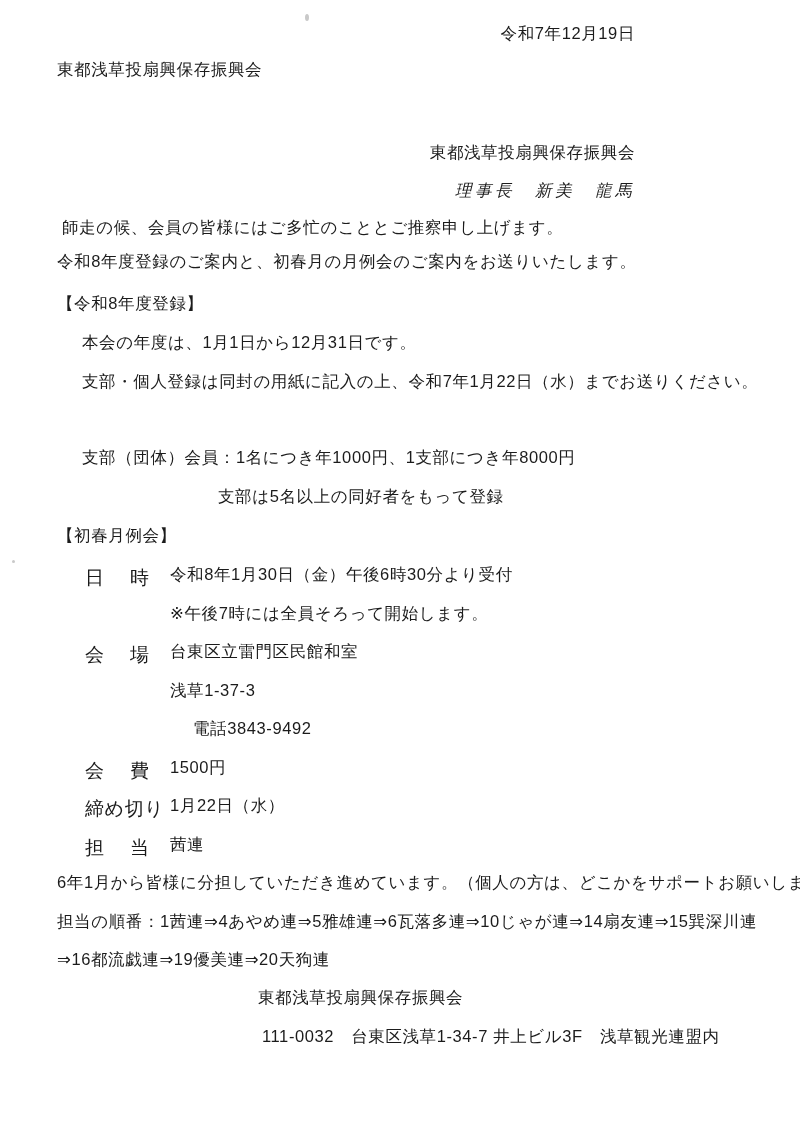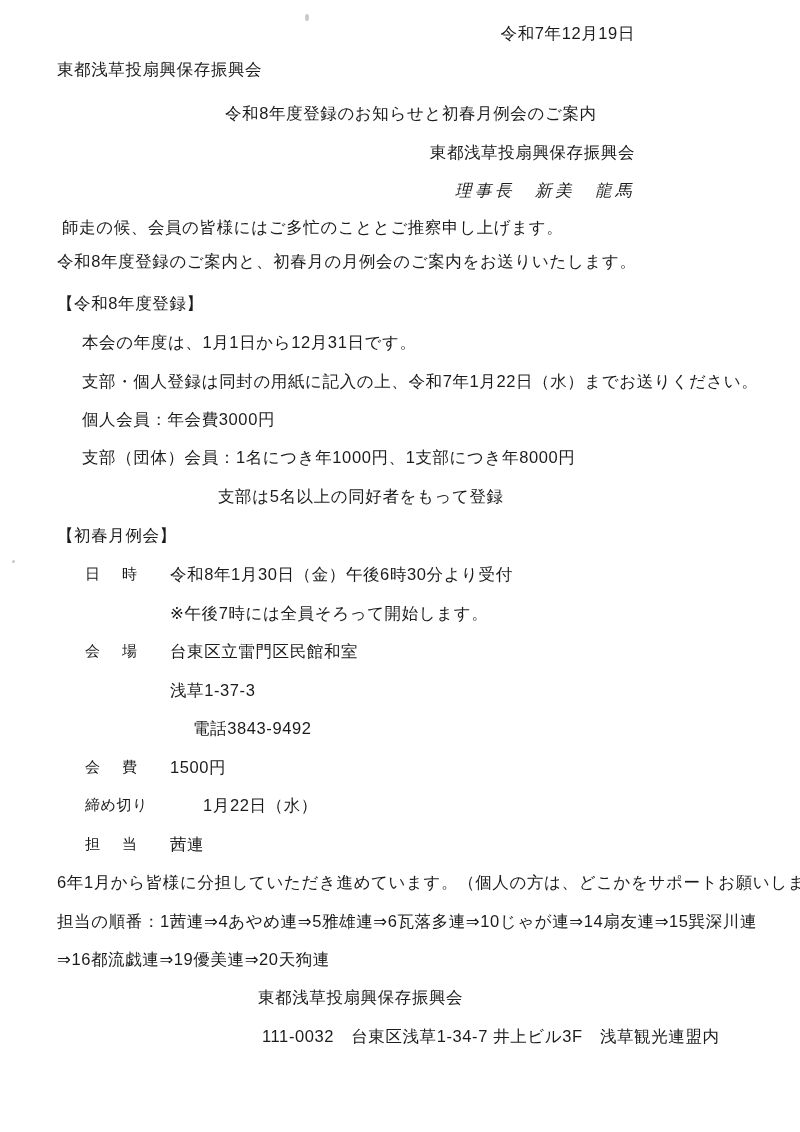--- a/index.html
+++ b/index.html
@@ -32,21 +32,21 @@
   }
   .right {
     text-align: right;
   }
   .wide {
     letter-spacing: 3.5px;
     font-style: italic;
   }
   .label-col {
     position: absolute;
-    font-size: 15px;
+    font-size: 19px;
     letter-spacing: 3.5px;
     white-space: nowrap;
   }
   .speck {
     position: absolute;
     background: #c9c9c9;
     border-radius: 50%;
   }
 </style>
 </head>
@@ -54,37 +54,35 @@
 
 <div class="page">
 
   <div class="speck" style="left:305px; top:14px; width:4px; height:7px;"></div>
   <div class="speck" style="left:12px; top:560px; width:3px; height:3px;"></div>
 
   <div class="line right" style="right:66px; top:24px;">令和7年12月19日</div>
 
   <div class="line" style="left:57px; top:60px;">東都浅草投扇興保存振興会</div>
 
-  <div class="line" style="left:225px; top:104px;">令和8年度登録のお知らせと初春月例会のご案内</div>
 
   <div class="line right" style="right:66px; top:143px;">東都浅草投扇興保存振興会</div>
 
   <div class="line right wide" style="right:66px; top:181px;">理事長　新美　龍馬</div>
 
   <div class="line" style="left:62px; top:218px;">師走の候、会員の皆様にはご多忙のこととご推察申し上げます。</div>
 
   <div class="line" style="left:57px; top:252px;">令和8年度登録のご案内と、初春月の月例会のご案内をお送りいたします。</div>
 
   <div class="line" style="left:57px; top:294px;">【令和8年度登録】</div>
 
   <div class="line" style="left:82px; top:333px;">本会の年度は、1月1日から12月31日です。</div>
 
   <div class="line" style="left:82px; top:372px;">支部・個人登録は同封の用紙に記入の上、令和7年1月22日（水）までお送りください。</div>
 
-  <div class="line" style="left:82px; top:410px;">個人会員：年会費3000円</div>
 
   <div class="line" style="left:82px; top:448px;">支部（団体）会員：1名につき年1000円、1支部につき年8000円</div>
 
   <div class="line" style="left:218px; top:487px;">支部は5名以上の同好者をもって登録</div>
 
   <div class="line" style="left:57px; top:526px;">【初春月例会】</div>
 
   <div class="label-col" style="left:85px; top:565px;">日　時</div>
   <div class="line" style="left:170px; top:565px;">令和8年1月30日（金）午後6時30分より受付</div>
 
@@ -94,21 +92,21 @@
   <div class="line" style="left:170px; top:642px;">台東区立雷門区民館和室</div>
 
   <div class="line" style="left:170px; top:681px;">浅草1-37-3</div>
 
   <div class="line" style="left:170px; top:719px;margin-left:23px;">電話3843-9492</div>
 
   <div class="label-col" style="left:85px; top:758px;">会　費</div>
   <div class="line" style="left:170px; top:758px;">1500円</div>
 
   <div class="label-col" style="left:85px; top:796px; letter-spacing:0.6px;">締め切り</div>
-  <div class="line" style="left:170px; top:796px;margin-left:33px;">1月22日（水）</div>
+  <div class="line" style="left:170px; top:796px;">1月22日（水）</div>
 
   <div class="label-col" style="left:85px; top:835px;">担　当</div>
   <div class="line" style="left:170px; top:835px;">茜連</div>
 
   <div class="line" style="left:57px; top:873px;">6年1月から皆様に分担していただき進めています。（個人の方は、どこかをサポートお願いします。</div>
 
   <div class="line" style="left:57px; top:912px;">担当の順番：1茜連⇒4あやめ連⇒5雅雄連⇒6瓦落多連⇒10じゃが連⇒14扇友連⇒15巽深川連</div>
 
   <div class="line" style="left:57px; top:950px;">⇒16都流戯連⇒19優美連⇒20天狗連</div>
 

